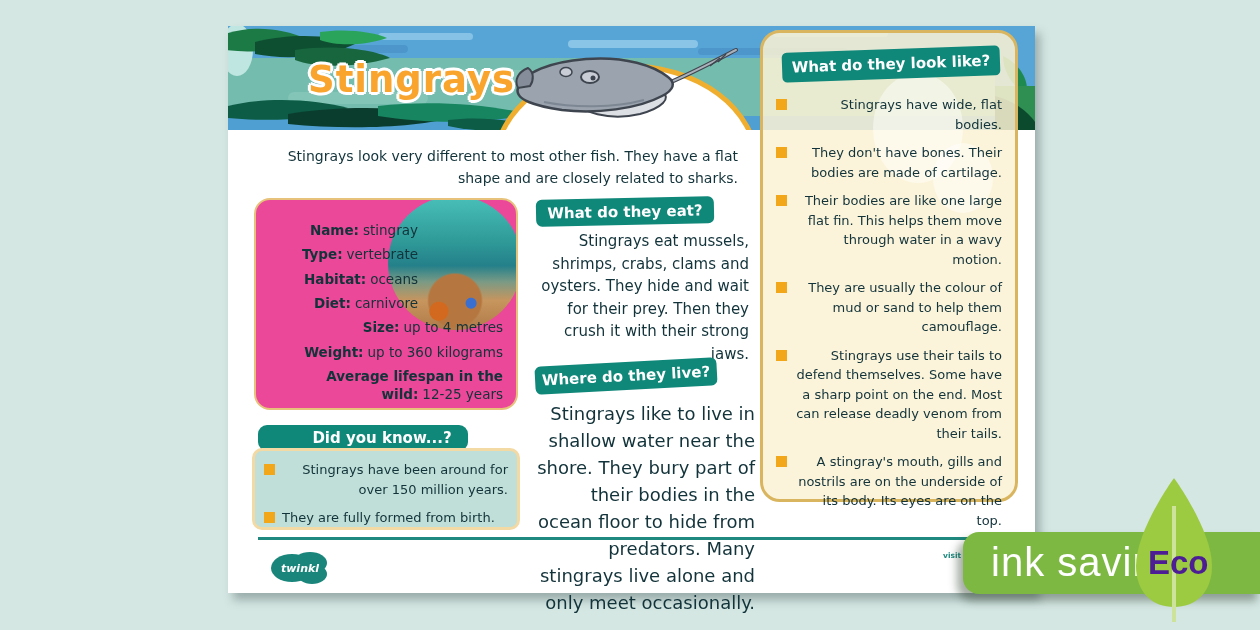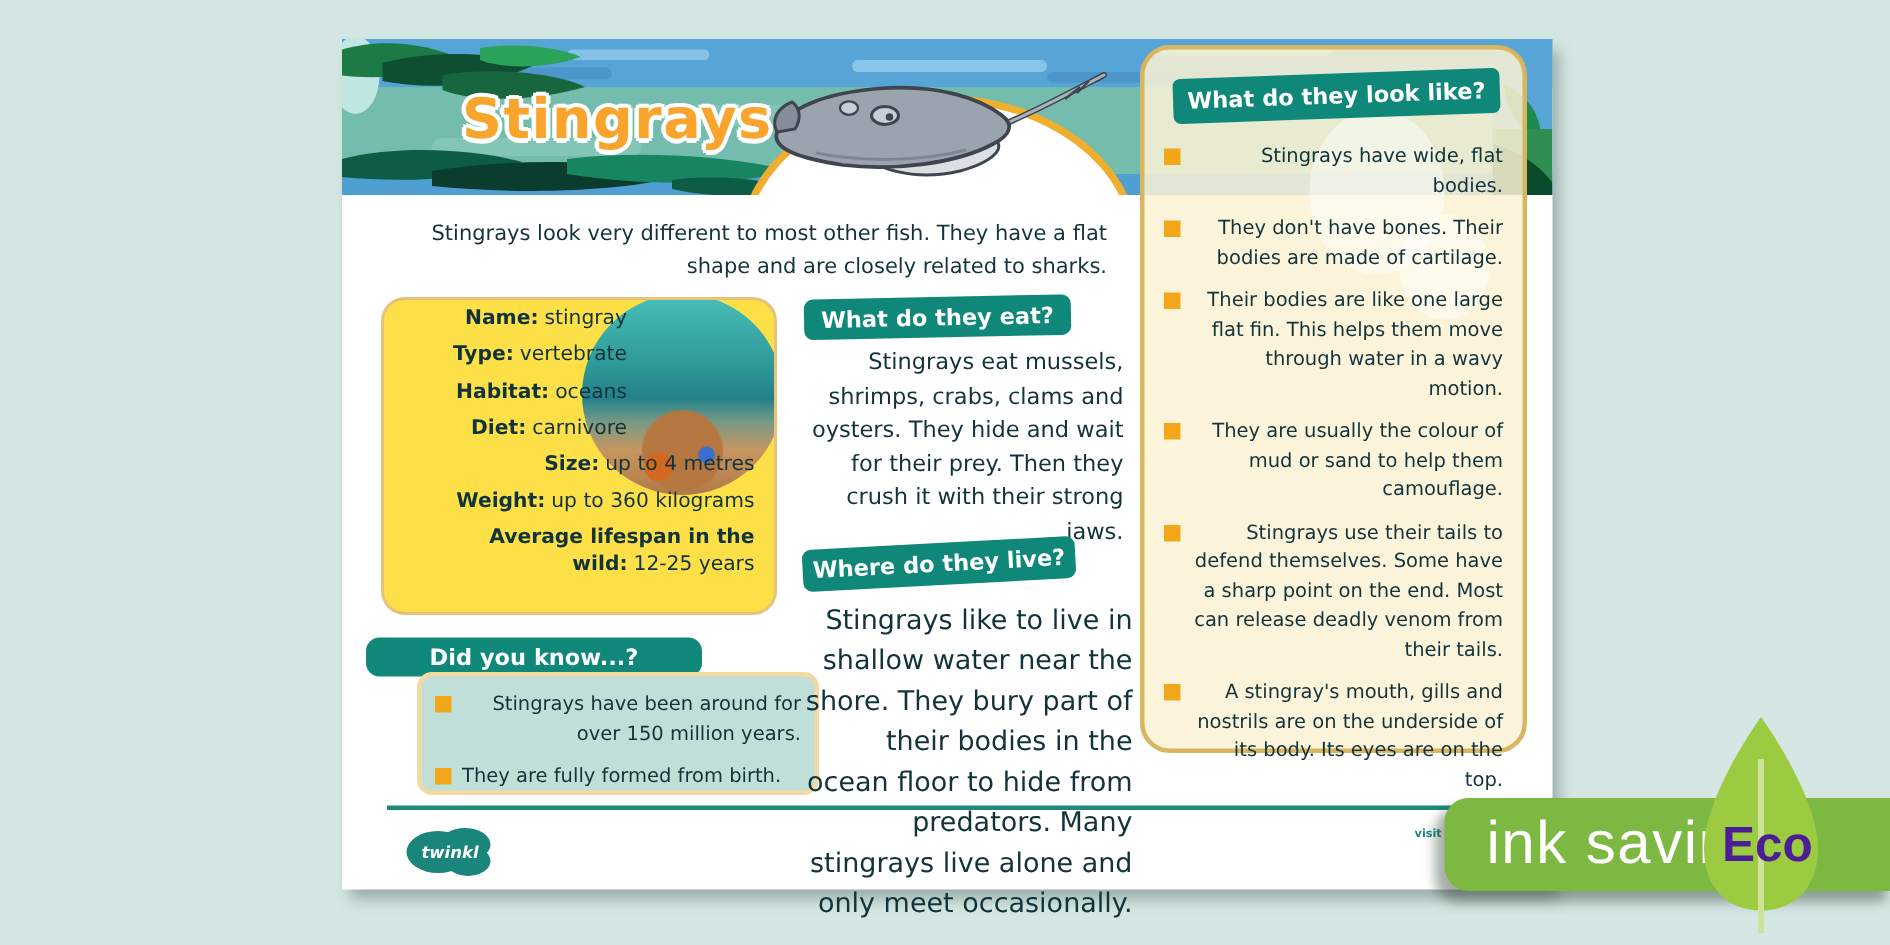--- a/index.html
+++ b/index.html
@@ -30,44 +30,44 @@
   .dome{
     position:absolute;left:265px;top:37px;width:256px;height:190px;
     background:#ffffff;border:5px solid #f0ae2e;border-radius:50%;
   }
   .stingray-svg{position:absolute;left:276px;top:18px;}
   
   .intro{position:absolute;left:30px;top:120px;width:480px;font-size:14px;line-height:1.55;}
   
   .fact-box{
     position:absolute;left:26px;top:172px;width:264px;height:212px;
-    background:#fde047;border:2px solid #e7c27a;border-radius:16px;
-    overflow:hidden;box-sizing:border-box;padding:4px 12px;
+    background:#ec4899;border:2px solid #e7c27a;border-radius:16px;
+    overflow:hidden;box-sizing:border-box;padding:22px 12px;
   }
   .fact-row{font-size:13.5px;line-height:1.32;margin-bottom:6.5px;position:relative;z-index:2;width:150px;}
   .fact-row.wide{width:235px;}
   .fact-label{font-weight:bold;margin-right:4px;}
   .fact-photo{
     position:absolute;top:-4px;right:-6px;width:134px;height:134px;border-radius:50%;z-index:1;
     background:
       radial-gradient(circle at 38% 86%, #d2691e 0 9px, rgba(0,0,0,0) 10px),
       radial-gradient(circle at 62% 80%, #3a6fd0 0 5px, rgba(0,0,0,0) 6px),
       radial-gradient(circle at 50% 78%, #b5773f 0 26px, rgba(0,0,0,0) 28px),
       linear-gradient(180deg,#49c0ba 0%,#2f9a98 34%,#24808a 52%,#7a9a85 64%,#c7955e 78%,#b07a48 100%);
   }
   
   .tab{
     background:#0f8779;color:#ffffff;font-weight:bold;font-size:15px;
     display:flex;align-items:center;justify-content:center;
     border-radius:6px;position:absolute;
   }
-  .dyk-tab{left:16px;top:399px;width:224px;height:26px;border-radius:9px;}
+  .dyk-tab{left:30px;top:399px;width:172px;height:26px;border-radius:9px;padding-left:38px;}
   .dyk-box{
     position:absolute;left:24px;top:422px;width:268px;height:82px;box-sizing:border-box;
-    background:#bfdfd8;border:3px solid #f3d9a3;border-radius:10px;padding:9px 9px;margin-left:26px;
+    background:#bfdfd8;border:3px solid #f3d9a3;border-radius:10px;padding:9px 9px;
   }
   
   .bullet-item{display:flex;margin-bottom:9px;}
   .bullet-sq{flex:0 0 11px;width:11px;height:11px;background:#f2a71b;margin:4px 7px 0 0;}
   .bullet-text{font-size:13px;line-height:1.5;}
   
   .eat-tab{left:308px;top:172px;width:178px;height:27px;transform:rotate(-1.2deg);}
   .eat-body{position:absolute;left:307px;top:204px;width:214px;font-size:15px;line-height:1.5;}
   .live-tab{left:307px;top:336px;width:182px;height:28px;transform:rotate(-3deg);}
   .live-body{position:absolute;left:307px;top:374px;width:220px;font-size:18px;line-height:1.5;}

